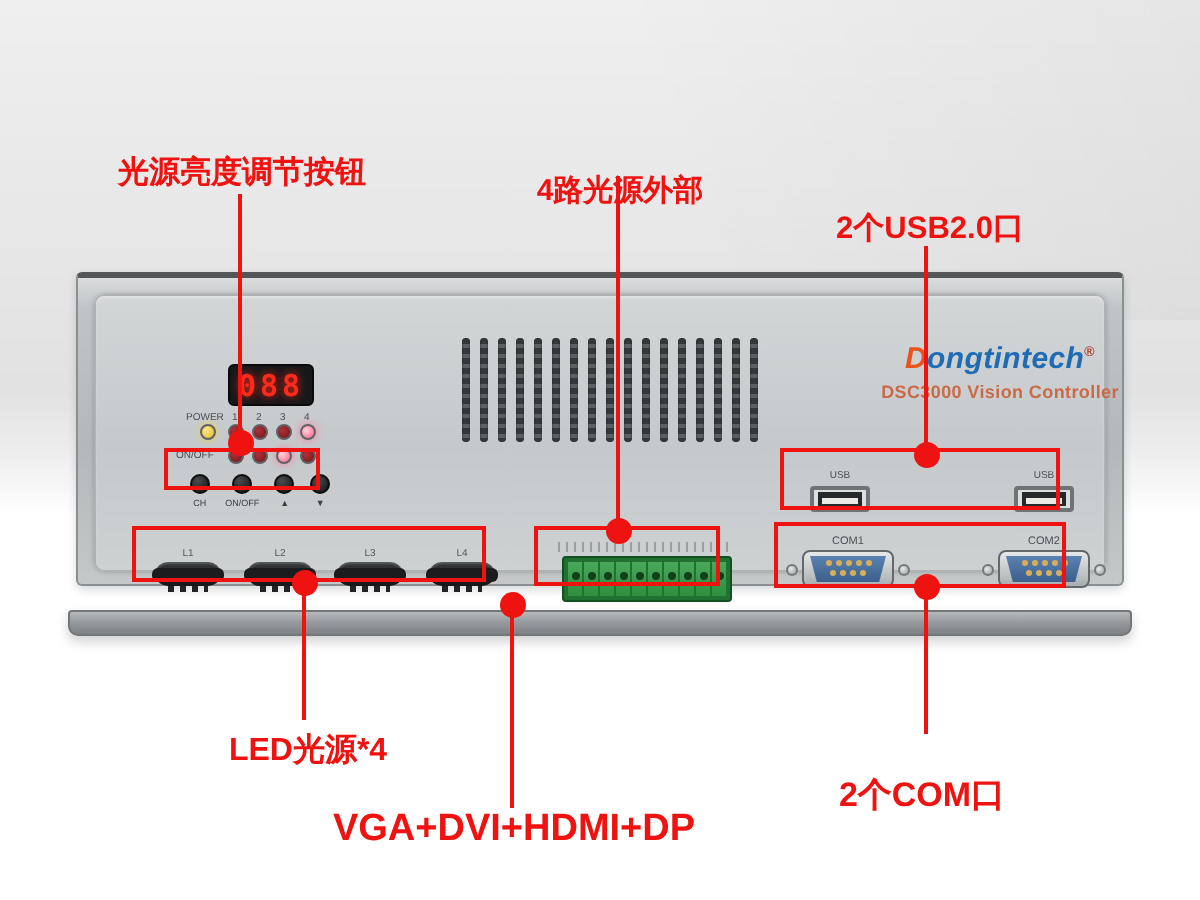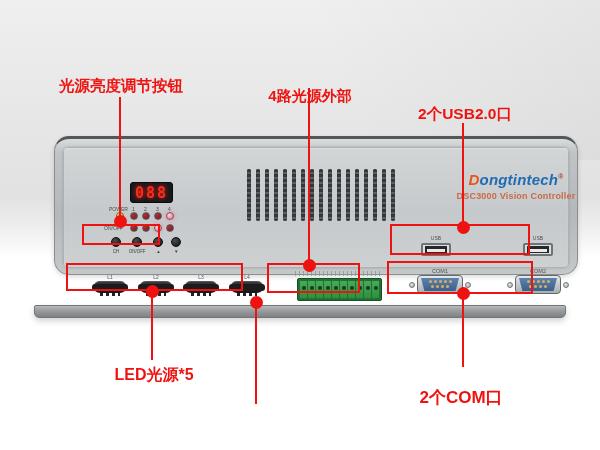--- a/index.html
+++ b/index.html
@@ -12,23 +12,23 @@
   body{font-family:"Liberation Sans",sans-serif;background:#fff;}
   .stage{position:relative;width:600px;height:450px;overflow:hidden;background:#fff;}
 
   
   .backdrop{position:absolute;left:0;top:0;width:600px;height:258px;
     background:linear-gradient(180deg,#efefef 0%,#e7e7e7 45%,#e2e2e2 76%,#eeeeee 88%,#ffffff 100%);}
   .backdrop-shade{position:absolute;left:0;top:0;width:600px;height:160px;
     background:linear-gradient(250deg,rgba(0,0,0,.04),rgba(0,0,0,0) 45%);}
 
   
-  .device{position:absolute;left:54px;top:136px;width:524px;height:139px;
+  .device{position:absolute;left:38px;top:136px;width:524px;height:157px;
     background:linear-gradient(180deg,#dadcdd 0%,#c0c4c6 10%,#b4b8ba 55%,#c4c8c9 100%);
-    border:1px solid #8a9092;border-top:3px solid #53575a;border-radius:15px;
+    border:1px solid #8a9092;border-top:3px solid #53575a;border-radius:3px;
     box-shadow:0 2px 5px rgba(0,0,0,.15);}
   .panel{position:absolute;left:8px;top:8px;right:8px;bottom:6px;border-radius:5px;
     background:linear-gradient(180deg,#d3d6d7 0%,#c5c9cb 55%,#cdd1d2 100%);
     box-shadow:inset 0 0 0 1px #aeb2b4,inset 0 1px 2px rgba(255,255,255,.8),0 0 2px rgba(110,114,116,.5);}
   .base{position:absolute;left:34px;top:305px;width:532px;height:13px;
     background:linear-gradient(180deg,#b6babc 0%,#979b9d 45%,#7e8284 100%);
     border:1px solid #727678;border-radius:2px 2px 5px 5px;
     box-shadow:0 3px 6px rgba(0,0,0,.18);}
 
   
@@ -314,17 +314,18 @@
   <div class="rbox" style="left:390px;top:224px;width:140px;height:31px;"></div>
 
   <div class="rbox" style="left:387px;top:261px;width:146px;height:33px;"></div>
   <div class="dot" style="left:457px;top:287px;"></div>
   <div class="vline" style="left:462px;top:293px;height:74px;"></div>
   <div class="ann" style="left:461px;top:386px;font-size:17px;">2个COM口</div>
 
   <div class="rbox" style="left:66px;top:263px;width:177px;height:28px;"></div>
   <div class="dot" style="left:146px;top:285px;"></div>
   <div class="vline" style="left:151px;top:291px;height:69px;"></div>
-  <div class="ann" style="left:154px;top:365px;font-size:16px;">LED光源*5</div>
+  <div class="ann" style="left:154px;top:365px;font-size:16px;">LED光源*4</div>
 
   <div class="dot" style="left:250px;top:296px;"></div>
   <div class="vline" style="left:255px;top:302px;height:102px;"></div>
+  <div class="ann" style="left:257px;top:404px;font-size:19px;">VGA+DVI+HDMI+DP</div>
 </div>
 
 </body></html>

